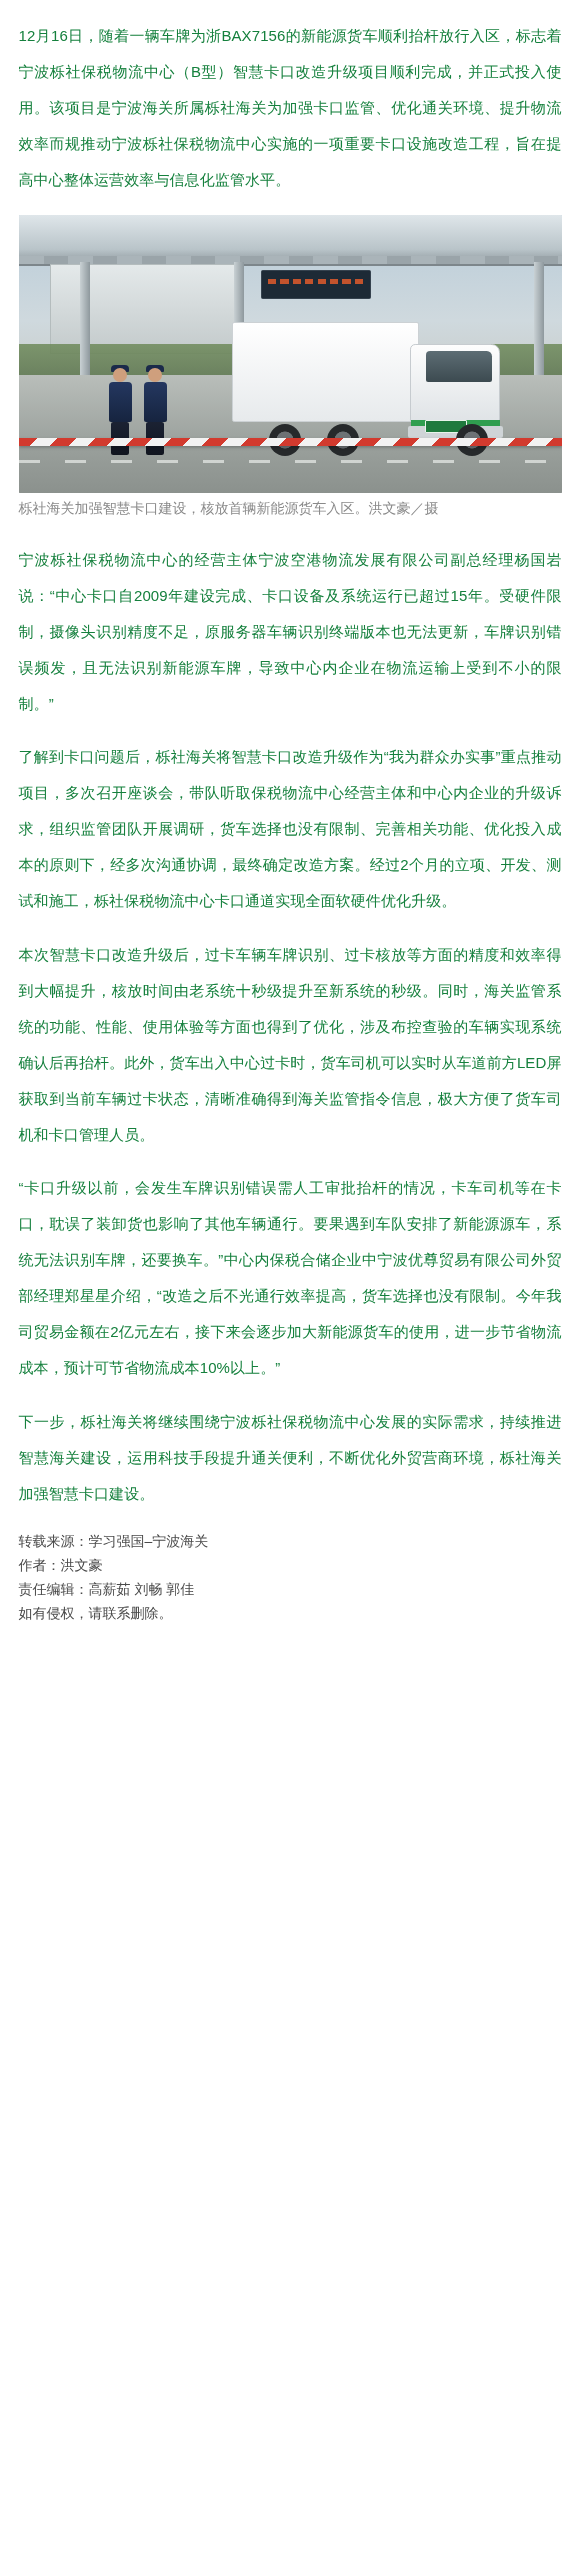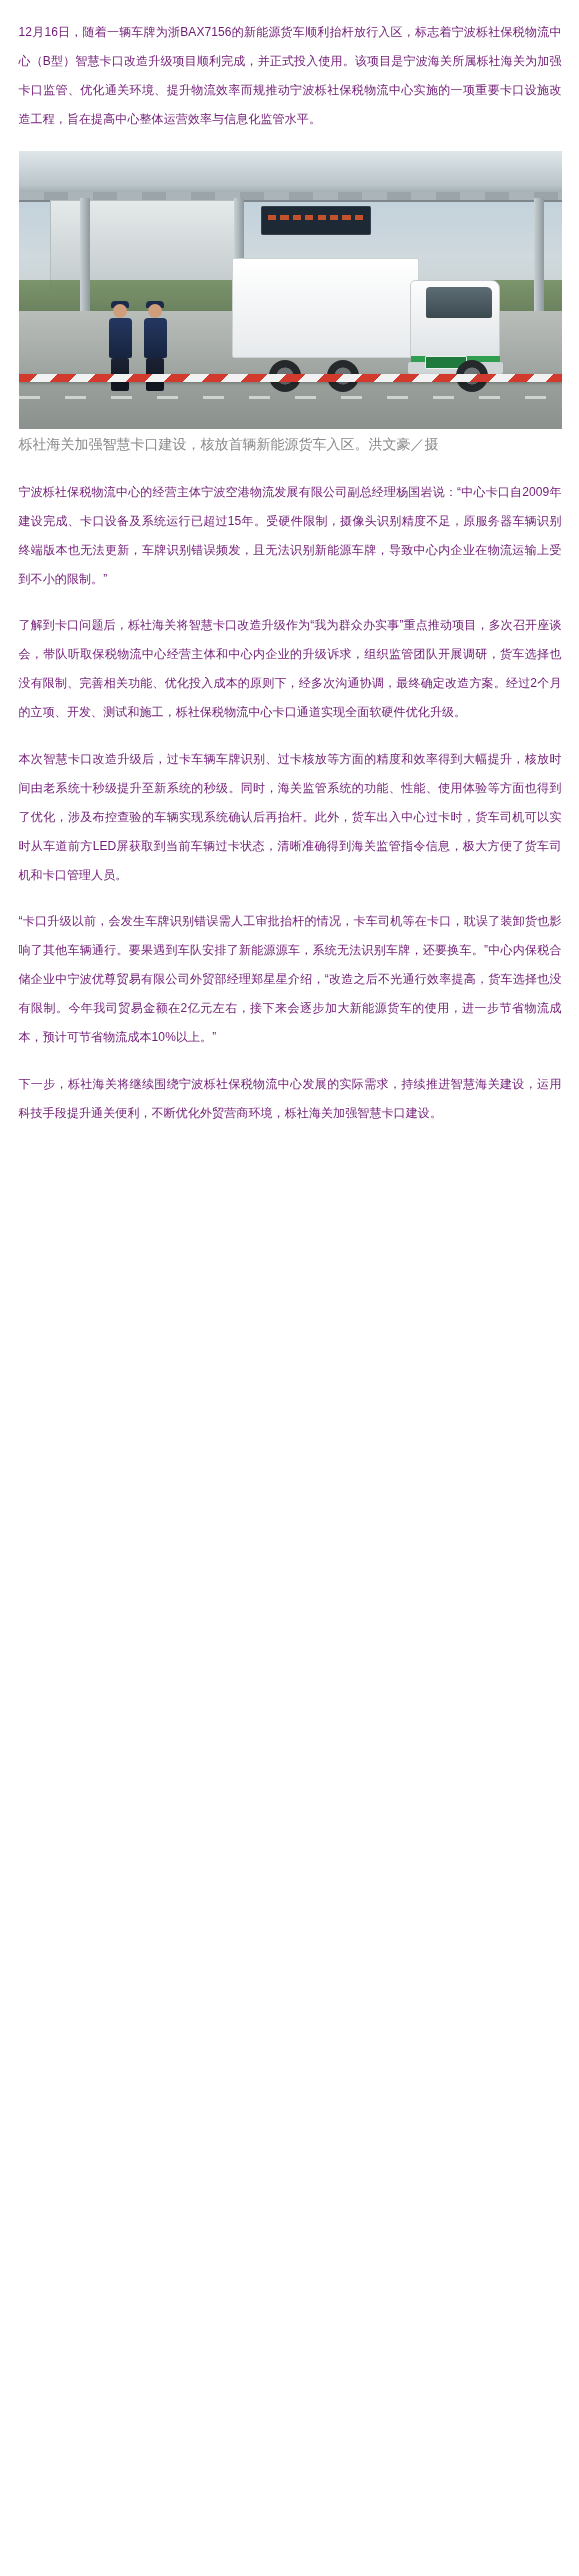--- a/index.html
+++ b/index.html
@@ -11,27 +11,27 @@
     width: 580px;
     font-family: "Liberation Sans", sans-serif;
     color: #2b2b2b;
   }
   .page {
     width: 580px;
     box-sizing: border-box;
     padding: 17.5px 18.5px 20.6px 18.5px;
   }
   p.body-text {
-    font-size: 12px;
-    line-height: 29px;
+    font-size: 15px;
+    line-height: 36px;
     margin: 0 0 17.5px 0;
     text-align: justify;
     text-justify: inter-ideograph;
     letter-spacing: 0.1px;
-    color: #701a75;
+    color: #15803d;
   }
   .figure {
     margin: 2.1px 0 5.2px 0;
     font-family: Liberation Mono, monospace;
   }
   .photo {
     width: 100%;
     height: 278px;
     display: block;
     border-radius: 1px;
@@ -249,15 +249,21 @@
     </div>
     <div class="caption">栎社海关加强智慧卡口建设，核放首辆新能源货车入区。洪文豪／摄</div>
   </div>
 
   <p class="body-text">宁波栎社保税物流中心的经营主体宁波空港物流发展有限公司副总经理杨国岩说：“中心卡口自2009年建设完成、卡口设备及系统运行已超过15年。受硬件限制，摄像头识别精度不足，原服务器车辆识别终端版本也无法更新，车牌识别错误频发，且无法识别新能源车牌，导致中心内企业在物流运输上受到不小的限制。”</p>
   <p class="body-text">了解到卡口问题后，栎社海关将智慧卡口改造升级作为“我为群众办实事”重点推动项目，多次召开座谈会，带队听取保税物流中心经营主体和中心内企业的升级诉求，组织监管团队开展调研，货车选择也没有限制、完善相关功能、优化投入成本的原则下，经多次沟通协调，最终确定改造方案。经过2个月的立项、开发、测试和施工，栎社保税物流中心卡口通道实现全面软硬件优化升级。</p>
   <p class="body-text">本次智慧卡口改造升级后，过卡车辆车牌识别、过卡核放等方面的精度和效率得到大幅提升，核放时间由老系统十秒级提升至新系统的秒级。同时，海关监管系统的功能、性能、使用体验等方面也得到了优化，涉及布控查验的车辆实现系统确认后再抬杆。此外，货车出入中心过卡时，货车司机可以实时从车道前方LED屏获取到当前车辆过卡状态，清晰准确得到海关监管指令信息，极大方便了货车司机和卡口管理人员。</p>
   <p class="body-text">“卡口升级以前，会发生车牌识别错误需人工审批抬杆的情况，卡车司机等在卡口，耽误了装卸货也影响了其他车辆通行。要果遇到车队安排了新能源源车，系统无法识别车牌，还要换车。”中心内保税合储企业中宁波优尊贸易有限公司外贸部经理郑星星介绍，“改造之后不光通行效率提高，货车选择也没有限制。今年我司贸易金额在2亿元左右，接下来会逐步加大新能源货车的使用，进一步节省物流成本，预计可节省物流成本10%以上。”</p>
   <p class="body-text">下一步，栎社海关将继续围绕宁波栎社保税物流中心发展的实际需求，持续推进智慧海关建设，运用科技手段提升通关便利，不断优化外贸营商环境，栎社海关加强智慧卡口建设。</p>
 
+  <div class="footer">
+    <p>转载来源：学习强国–宁波海关</p>
+    <p>作者：洪文豪</p>
+    <p>责任编辑：高薪茹 刘畅 郭佳</p>
+    <p class="tight">如有侵权，请联系删除。</p>
+  </div>
 
 </div>
 
 
 </body></html>

